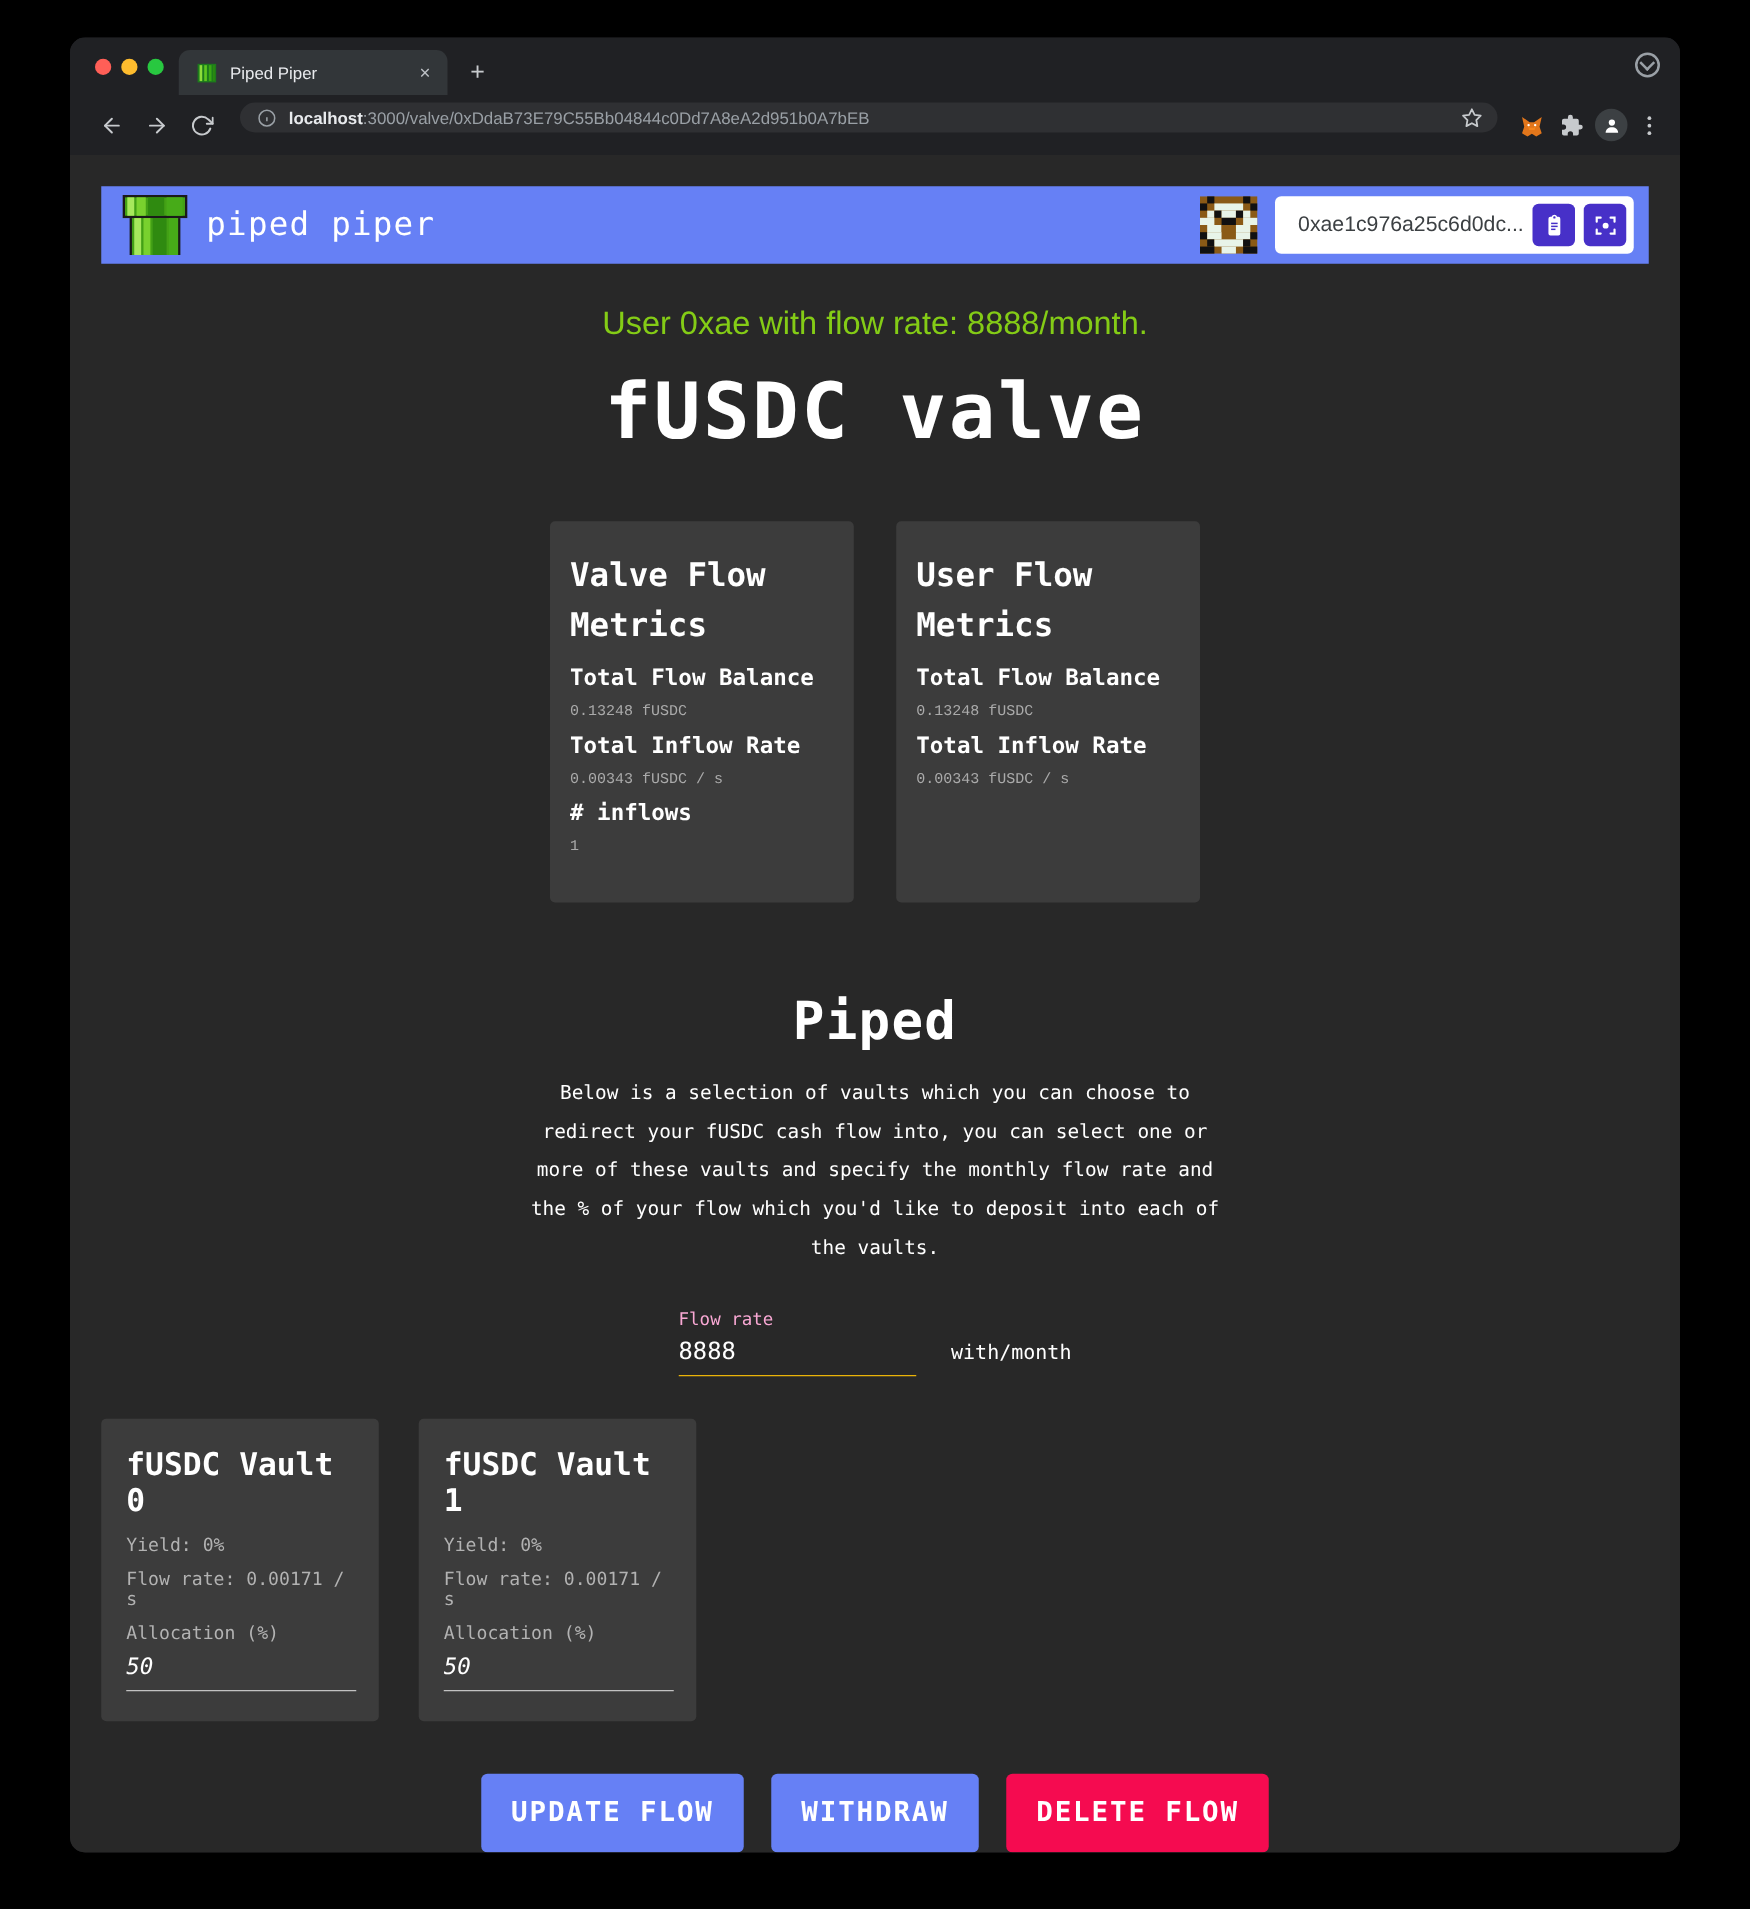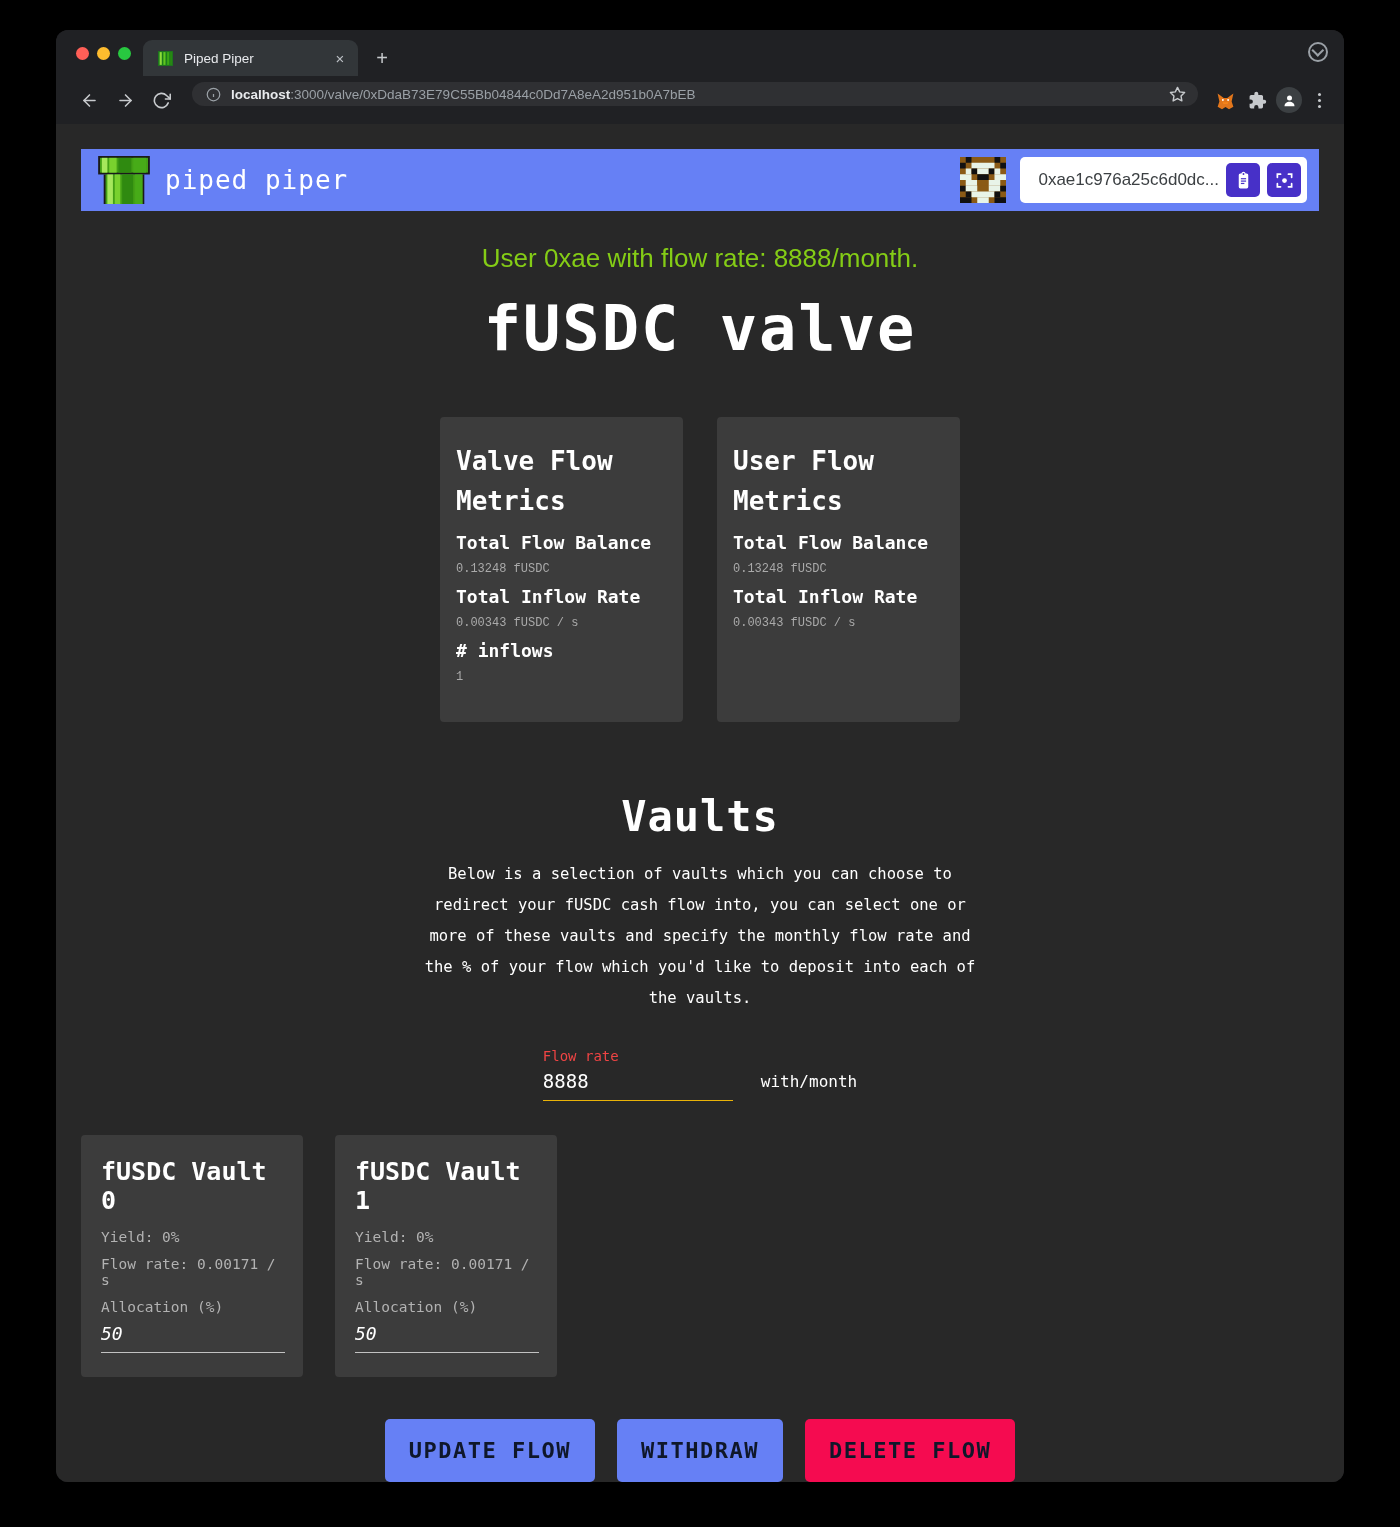--- a/index.html
+++ b/index.html
@@ -292,21 +292,21 @@
 
   .flow-rate-row {
     display: flex;
     justify-content: center;
     margin-top: 34px;
   }
   .flow-rate-field { width: 190px; }
   .field-label {
     font-family: "DejaVu Sans Mono", monospace;
     font-size: 14px;
-    color: #ef4444;
+    color: #f9a8d4;
   }
   .field-input {
     font-family: "DejaVu Sans Mono", monospace;
     font-size: 19px;
     color: #ffffff;
     background: transparent;
     border: none;
     border-bottom: 1px solid #eab308;
     width: 190px;
     padding: 6px 0 8px 0;
@@ -365,21 +365,21 @@
   .actions-row {
     display: flex;
     justify-content: center;
     gap: 22px;
     margin-top: 42px;
   }
   .action-btn {
     font-family: "DejaVu Sans Mono", monospace;
     font-size: 22px;
     font-weight: 700;
-    color: #0f172a;
+    color: #ffffff;
     border: none;
     border-radius: 5px;
     padding: 19px 24px;
     letter-spacing: 1.5px;
     cursor: pointer;
   }
   .action-btn.blue { background: #6680f5; }
   .action-btn.red  { background: #f50b50; }
 </style>
 </head>
@@ -557,21 +557,21 @@
         <div class="metric-card">
           <h3>User Flow Metrics</h3>
           <div class="metric-label">Total Flow Balance</div>
           <div class="metric-value">0.13248 fUSDC</div>
           <div class="metric-label">Total Inflow Rate</div>
           <div class="metric-value">0.00343 fUSDC / s</div>
         </div>
 
       </div>
 
-      <div class="section-title">Vaults</div>
+      <div class="section-title">Piped</div>
       <div class="section-desc">Below is a selection of vaults which you can choose to redirect your fUSDC cash flow into, you can select one or more of these vaults and specify the monthly flow rate and the % of your flow which you'd like to deposit into each of the vaults.</div>
 
       <div class="flow-rate-row">
         <div class="flow-rate-field">
           <div class="field-label">Flow rate</div>
           <input class="field-input" type="text" value="8888" style="">
         </div>
         <div class="flow-unit">with/month</div>
       </div>
 

